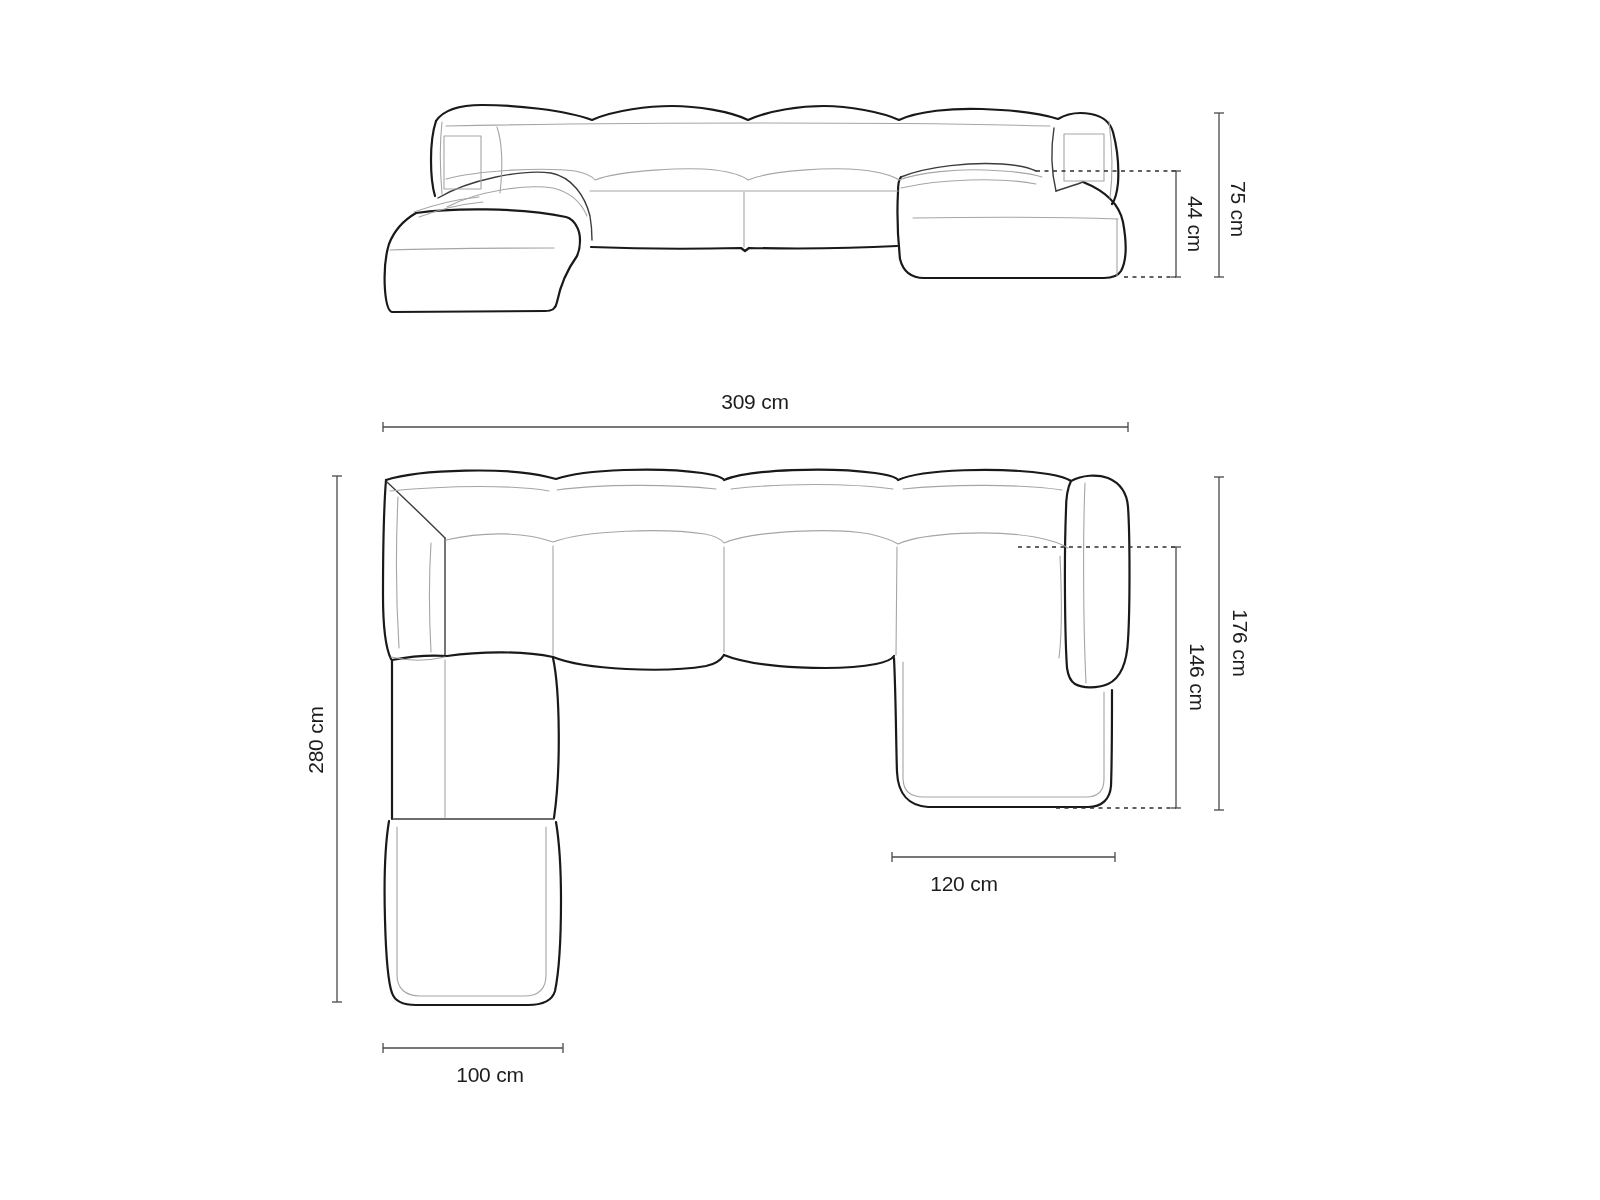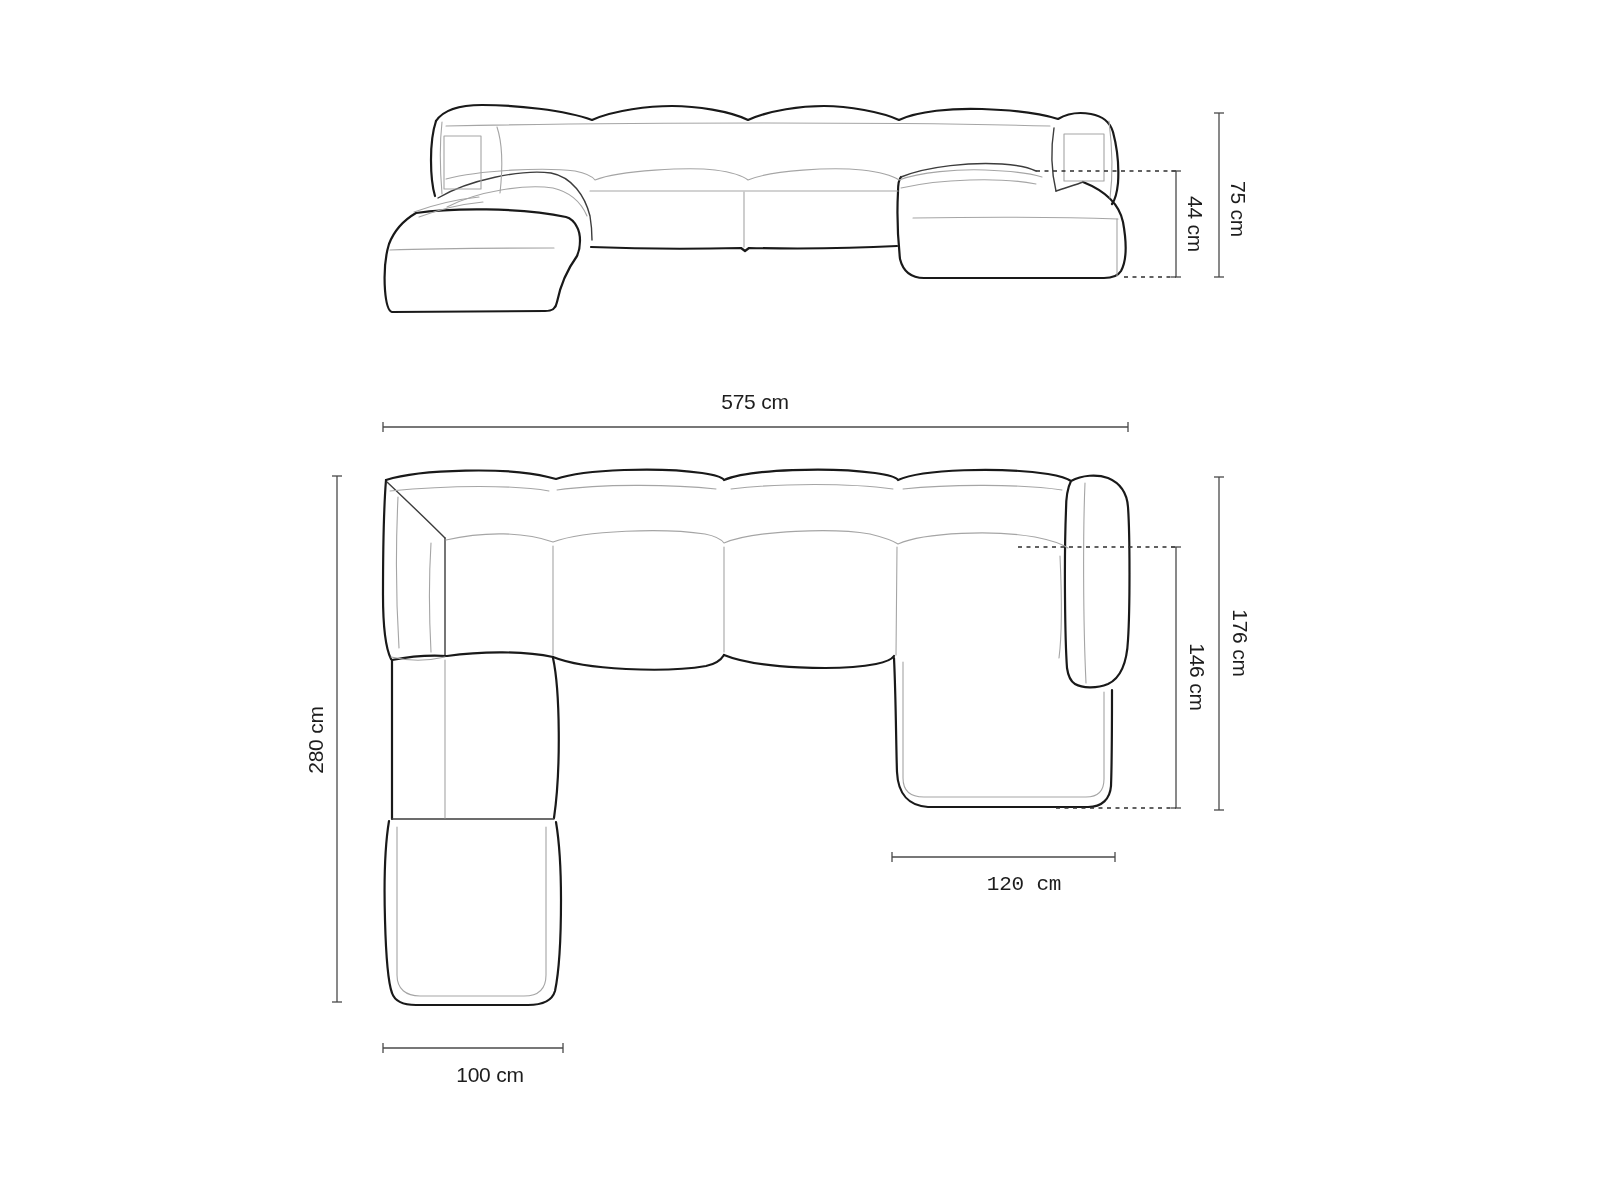--- a/index.html
+++ b/index.html
@@ -199,25 +199,25 @@
         <path class="ln-dim" d="M383,1043 L383,1053"></path>
         <path class="ln-dim" d="M563,1043 L563,1053"></path>
       </g>
     </g>
   </svg>
 
   <div class="dim-label rot-cw" style="left:1238px;top:209px;">75 cm</div>
 
   <div class="dim-label rot-cw" style="left:1195px;top:224px;">44 cm</div>
 
-  <div class="dim-label" style="left:755px;top:402px;">575 cm</div>
+  <div class="dim-label" style="left:755px;top:402px;">309 cm</div>
 
   <div class="dim-label rot-ccw" style="left:316px;top:740px;">280 cm</div>
 
   <div class="dim-label rot-cw" style="left:1240px;top:643px;">176 cm</div>
 
   <div class="dim-label rot-cw" style="left:1197px;top:677px;">146 cm</div>
 
-  <div class="dim-label" style="left:1024px;top:884px;font-family:Liberation Mono, monospace;">120 cm</div>
+  <div class="dim-label" style="left:964px;top:884px;">120 cm</div>
 
   <div class="dim-label" style="left:490px;top:1075px;">100 cm</div>
 
 </div>
 
 </body></html>

